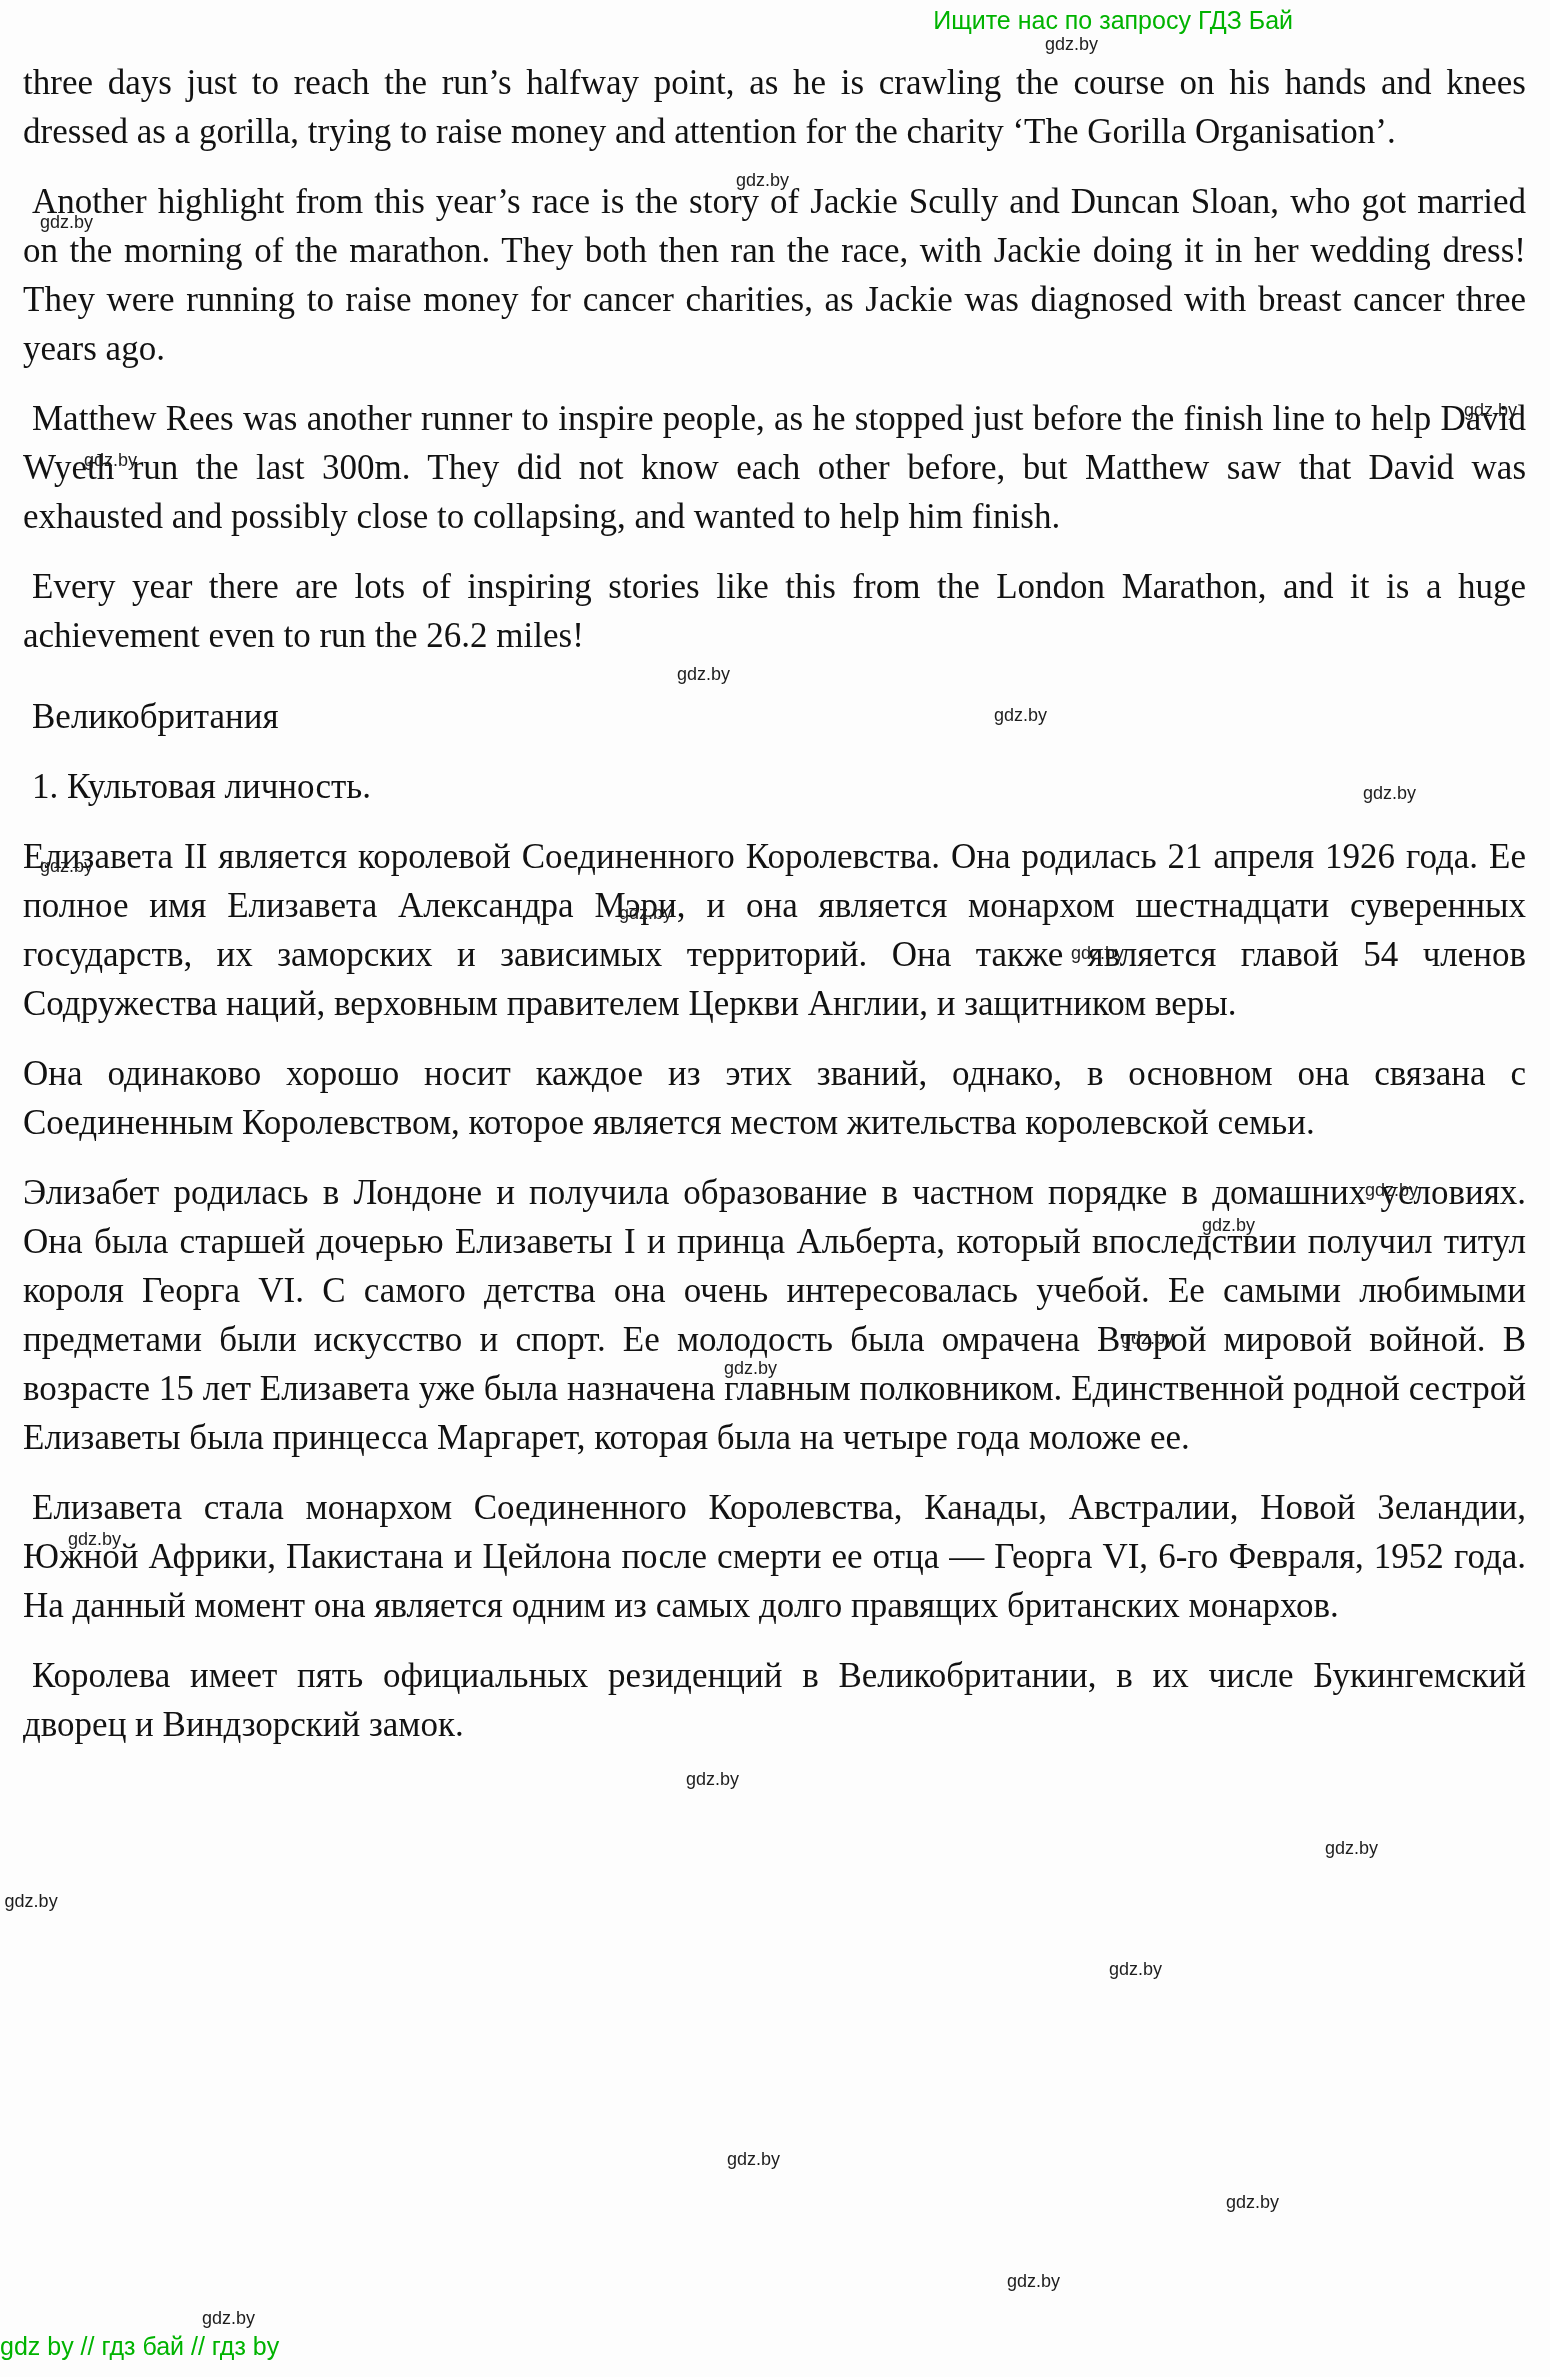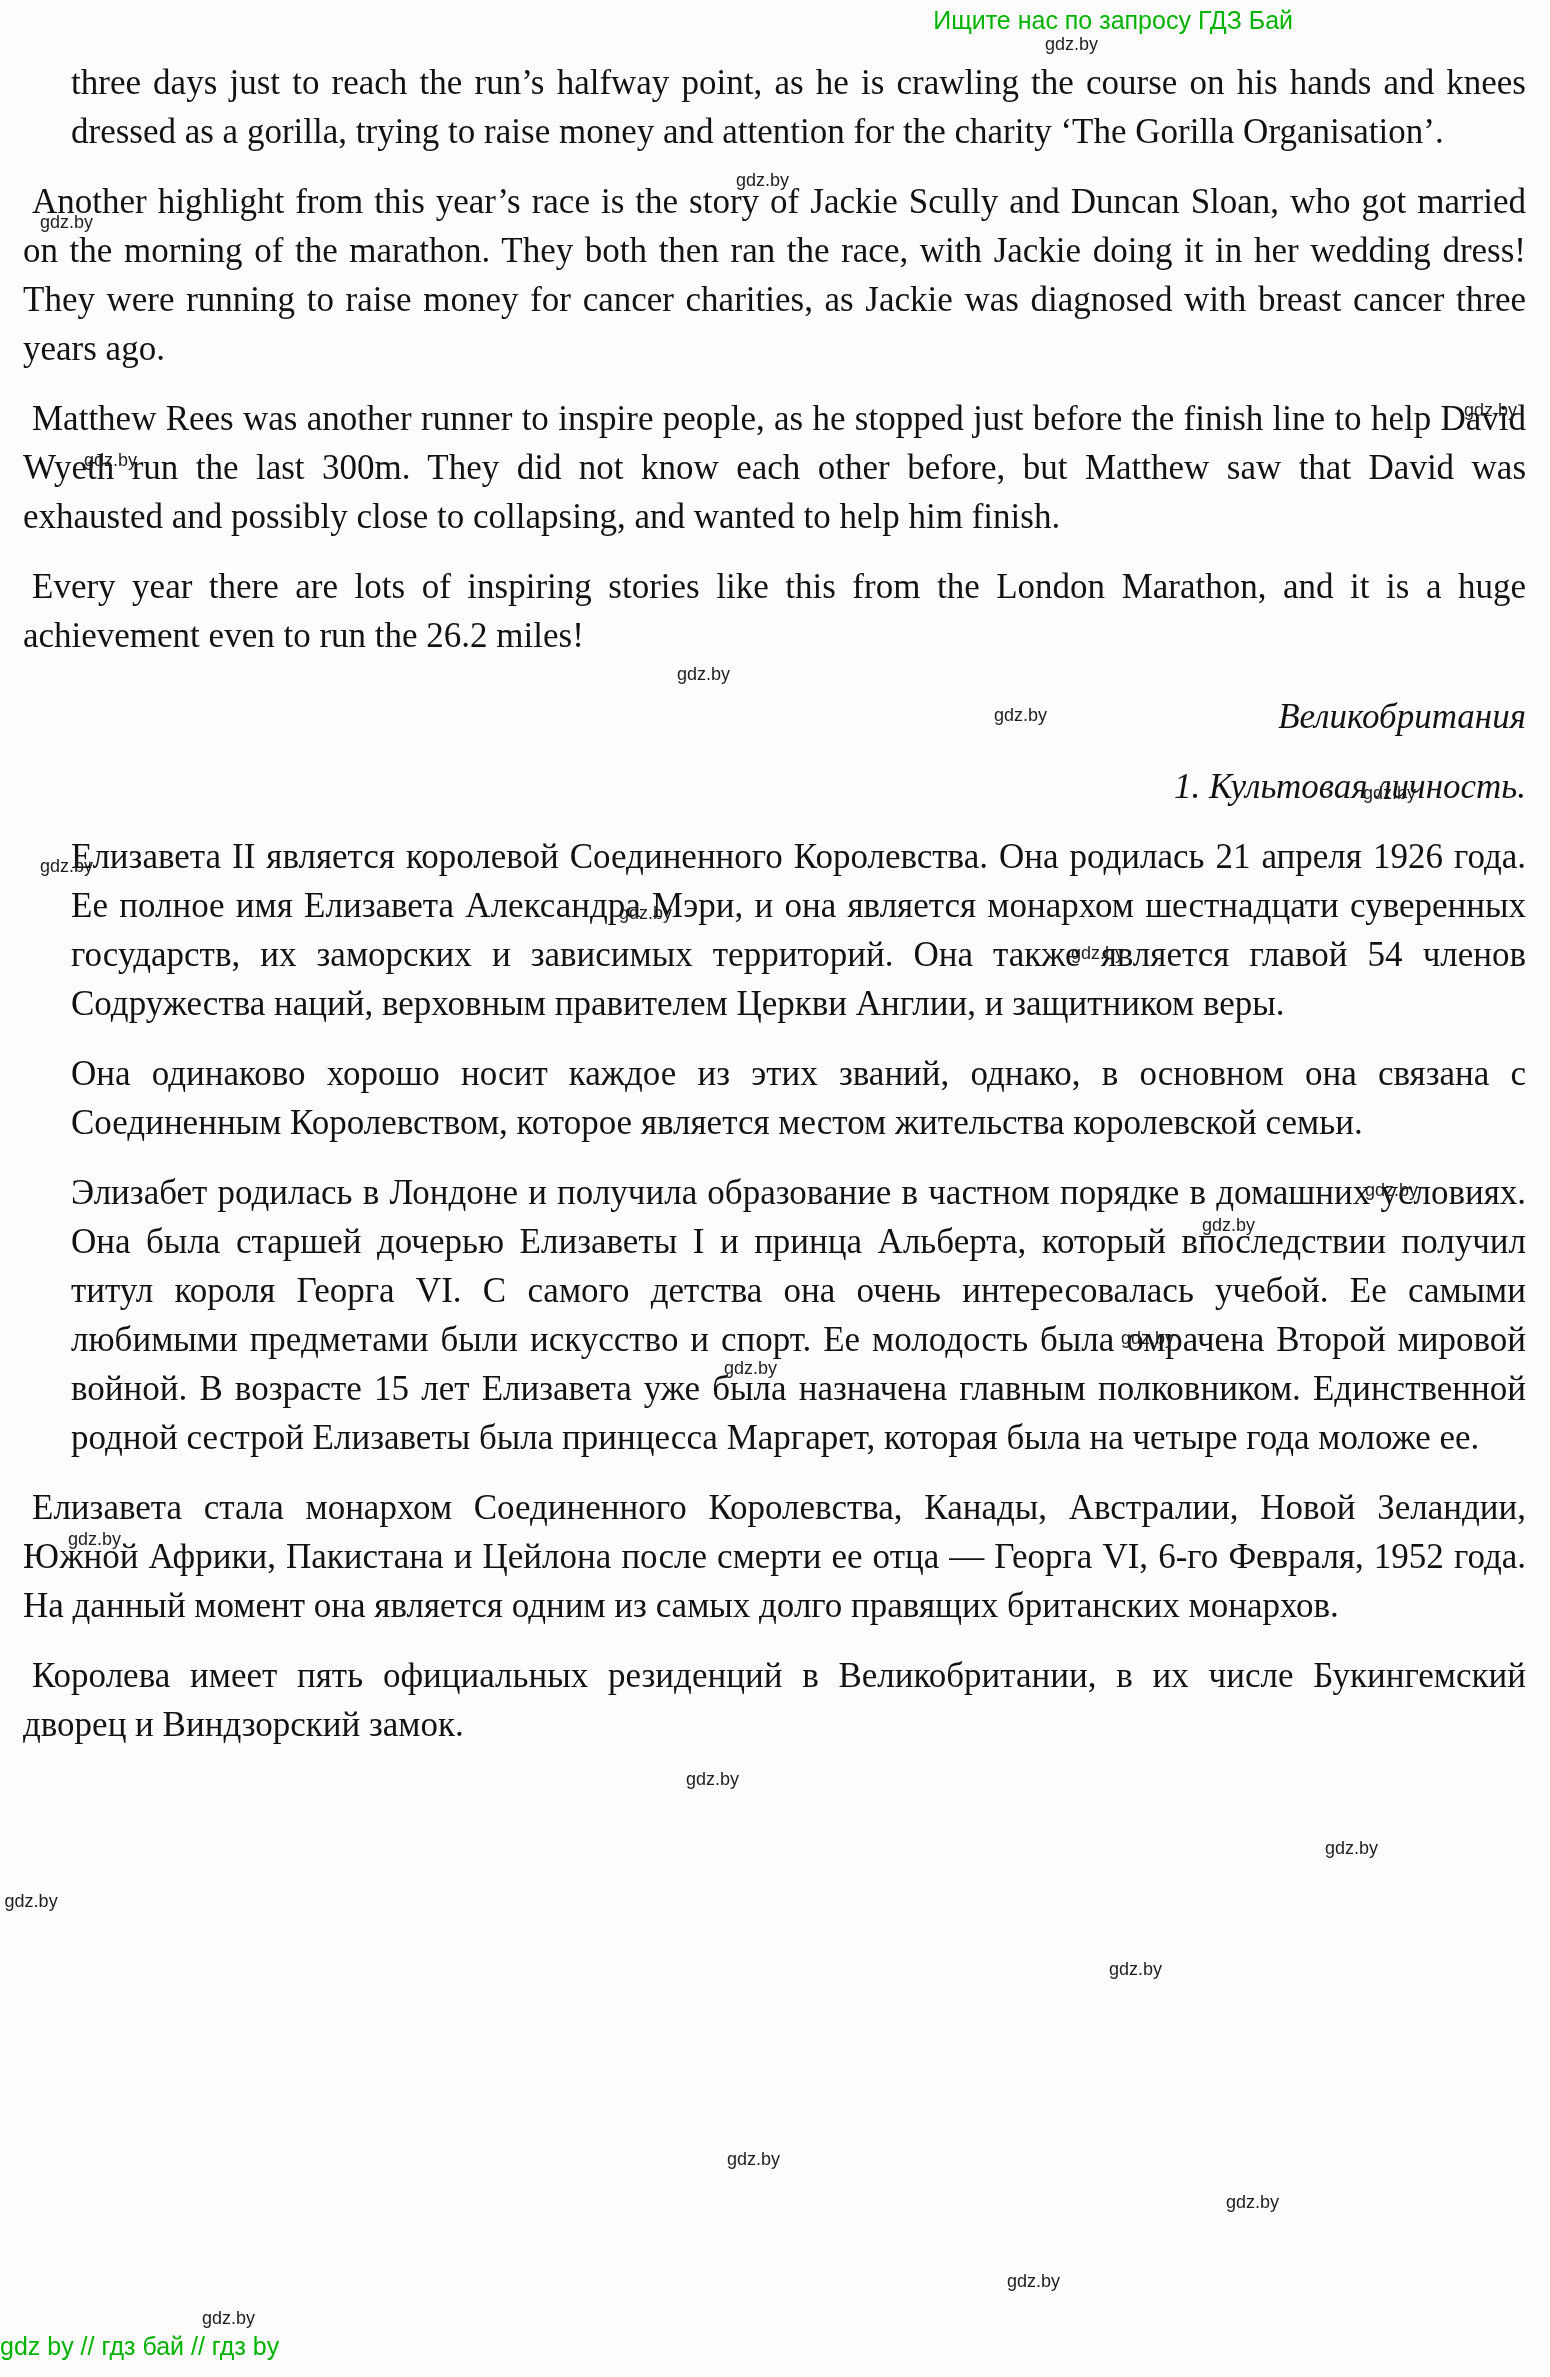--- a/index.html
+++ b/index.html
@@ -47,23 +47,23 @@
     left: 23px;
     width: 1503px;
   }
   p.para {
     margin: 0 0 21px 0;
     font-size: 35px;
     line-height: 49px;
     text-align: justify;
     text-indent: 9px;
   }
-  p.para.first { text-indent: 0; margin-left: 48px; }
+  p.para.first { text-indent: 0; }
   p.para.section-gap { margin-top: 32px; }
-  p.para.single { text-align: right; font-style: italic; }
+  p.para.single { text-align: left; }
 
   
   .wm {
     position: absolute;
     font-family: "Liberation Sans", sans-serif;
     font-size: 18px;
     line-height: 23px;
     color: #1d1d1d;
     white-space: nowrap;
   }

